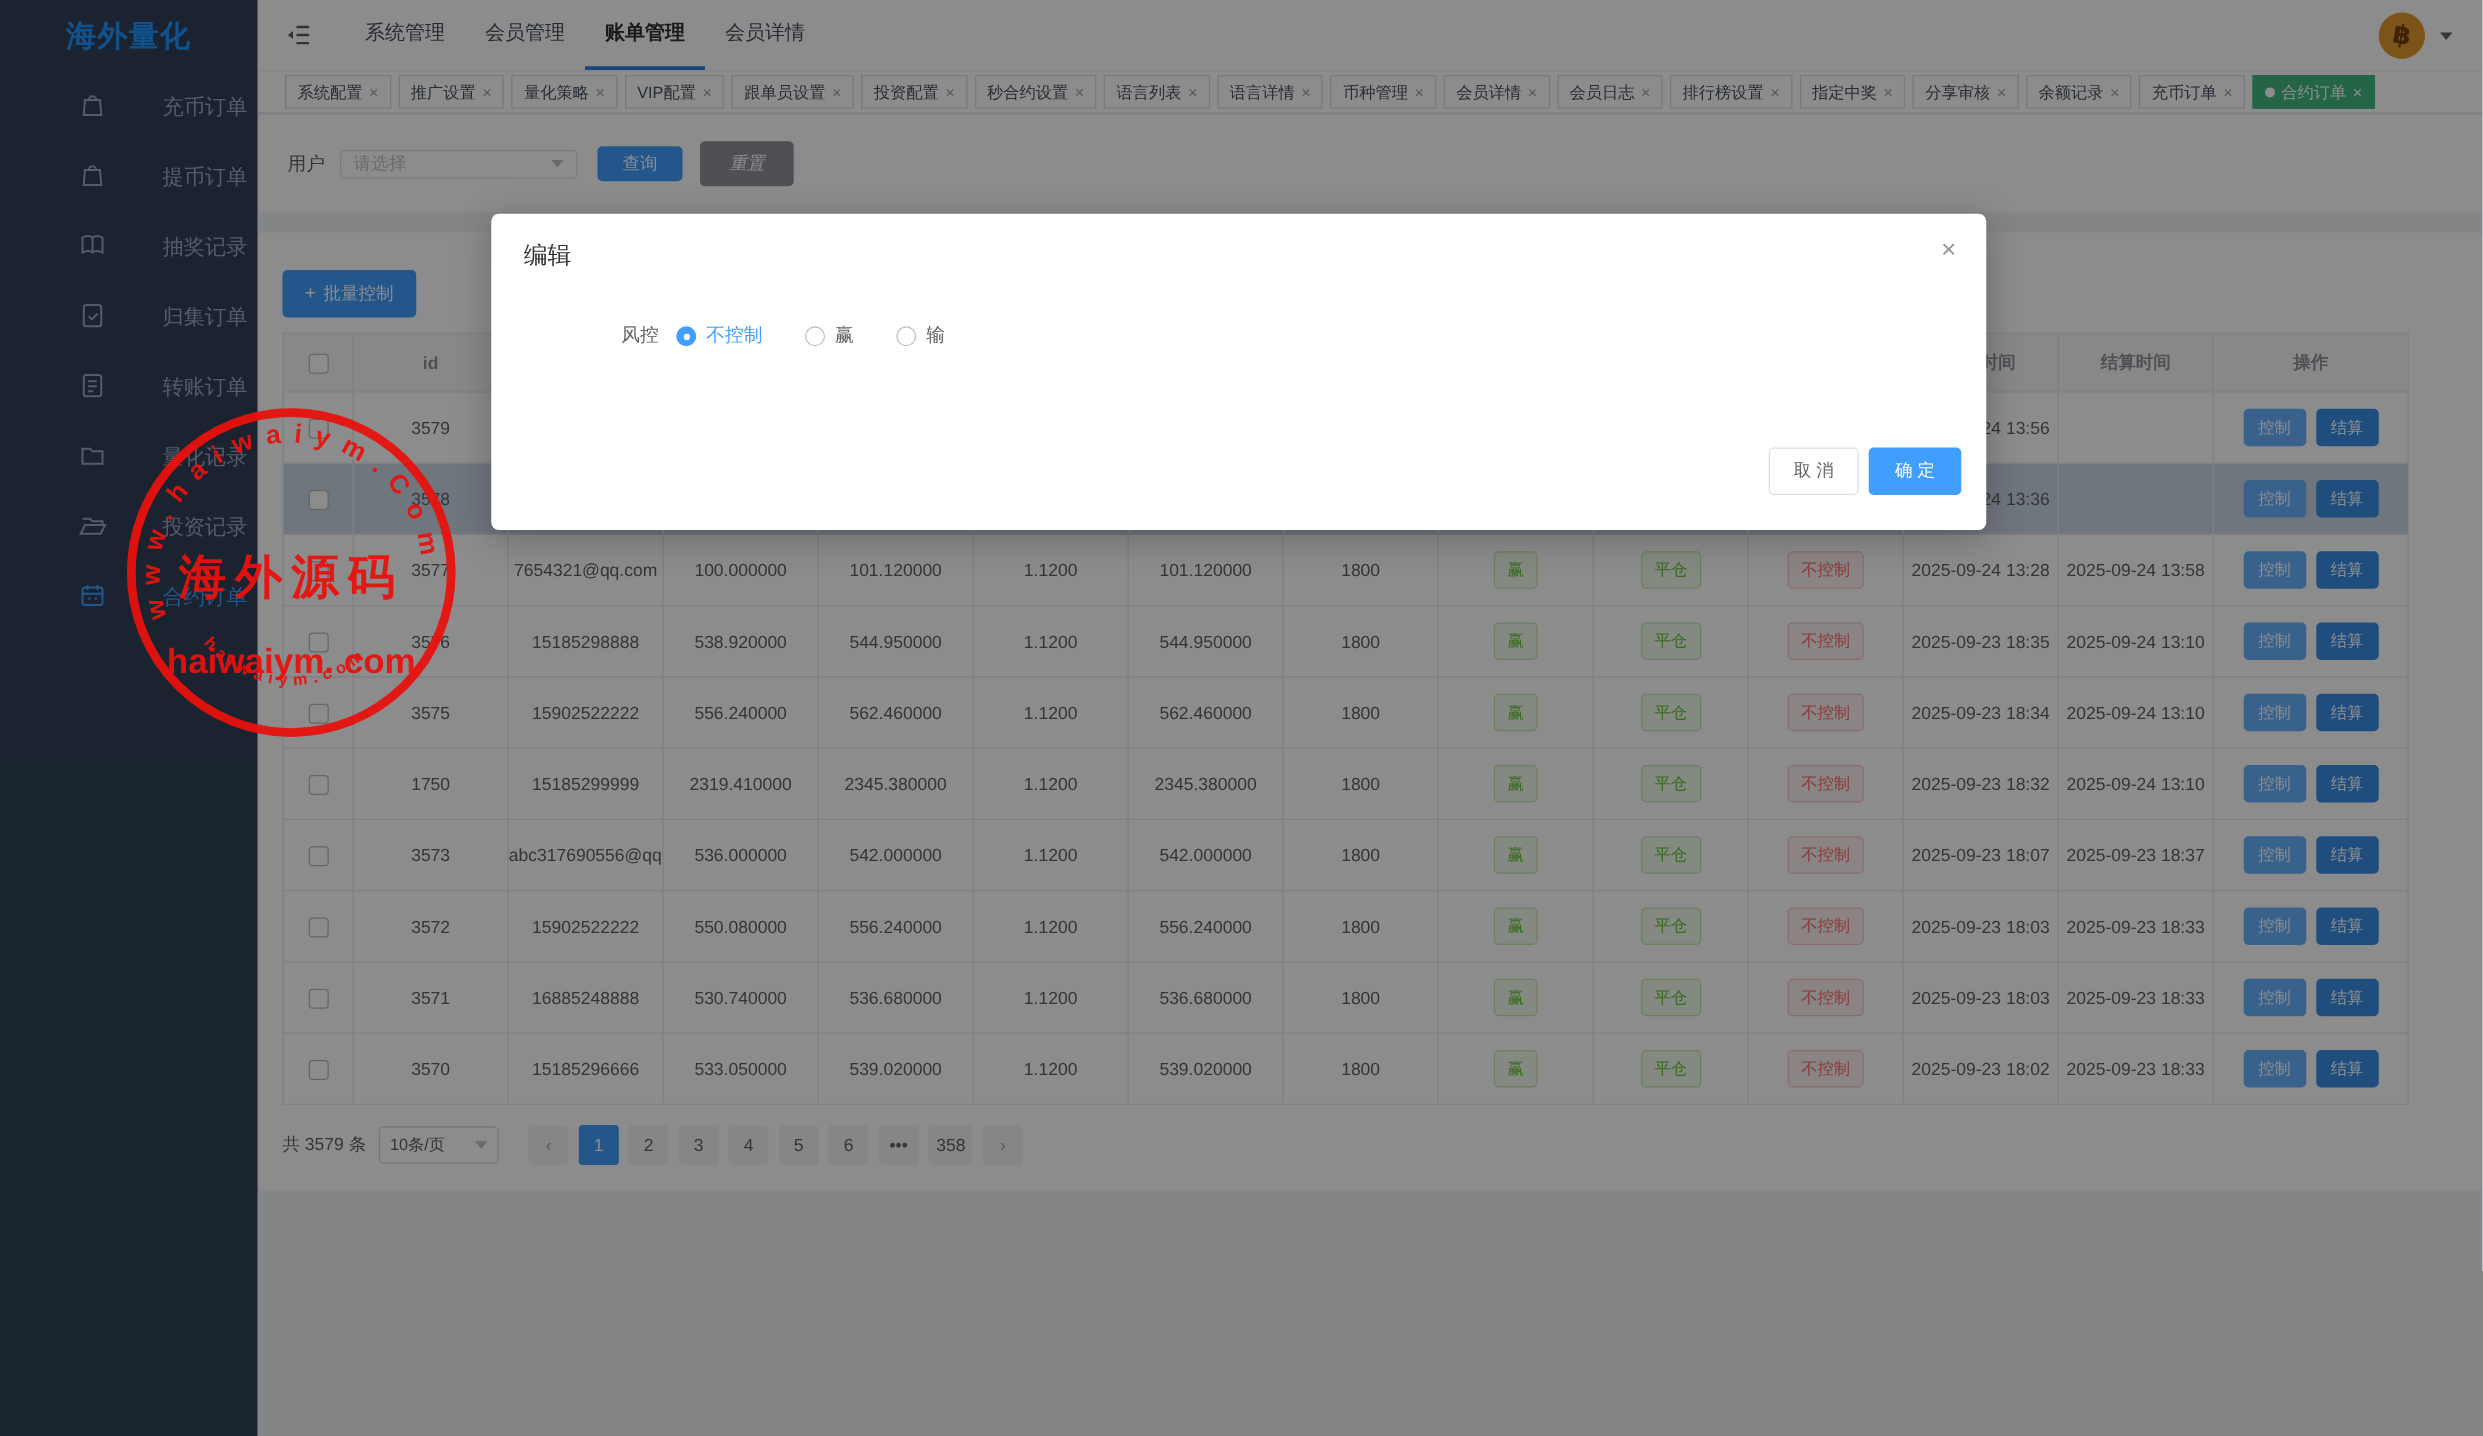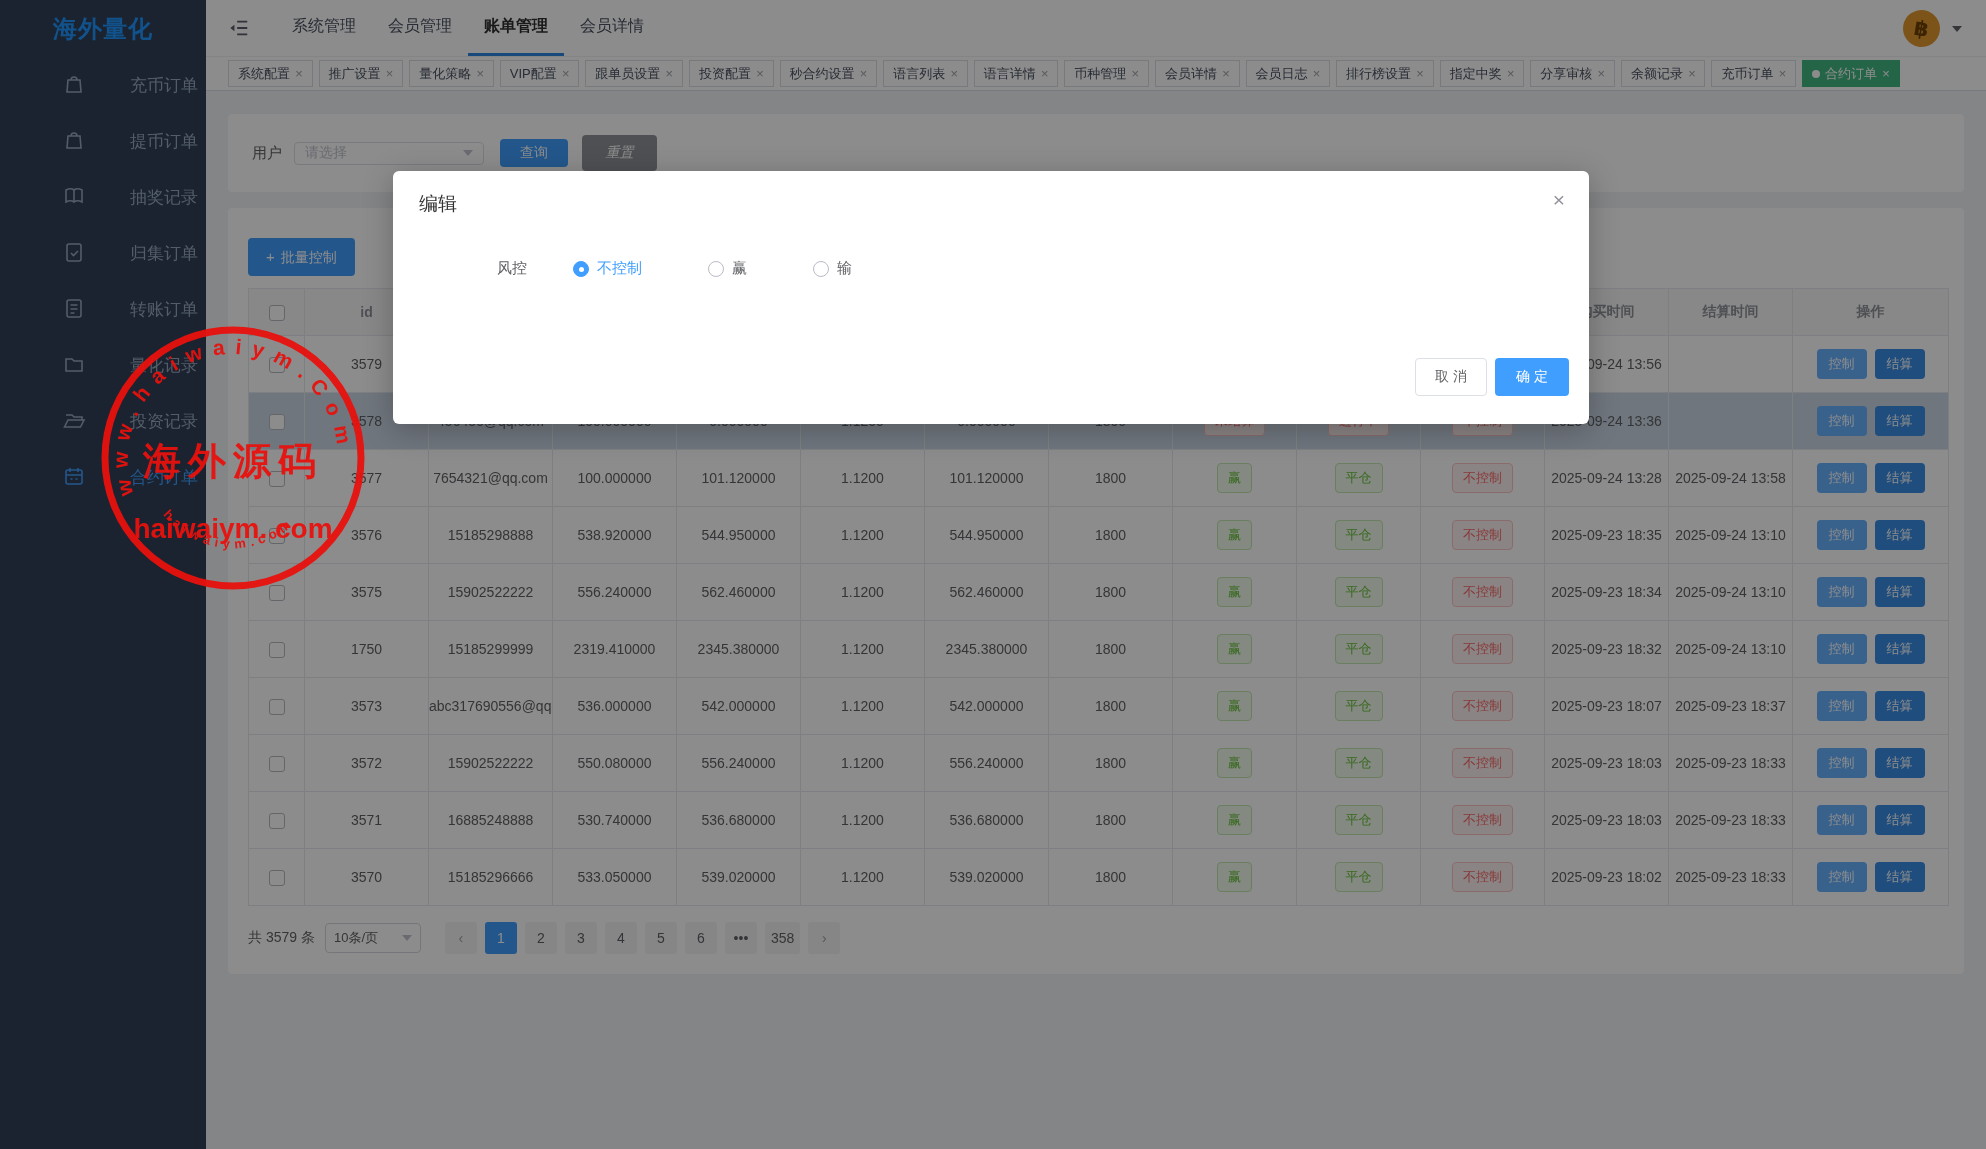--- a/index.html
+++ b/index.html
@@ -38,21 +38,21 @@
             align-items:center; gap:6px; padding:0 0 0 22px; overflow:hidden; }
   .tag { display:inline-flex; align-items:center; gap:5px; height:27px; padding:0 9px;
          border:1px solid #d8dce5; background:#fff; color:#495060; font-size:13px; cursor:pointer; white-space:nowrap; }
   .tag .dot { display:none; width:8px; height:8px; border-radius:50%; background:#fff; }
   .tag.active { background:#42b983; border-color:#42b983; color:#fff; }
   .tag.active .dot { display:inline-block; }
   .tag-close { font-size:13px; color:#a0a4ab; cursor:pointer; line-height:1; }
   .tag.active .tag-close { color:#fff; }
 
   
-  .content { position:absolute; left:0; right:0; top:92px; bottom:0; background:#f0f2f5; padding:22px; overflow:hidden; }
+  .content { position:absolute; left:0; right:0; top:92px; bottom:0; background:#f0f2f5; overflow:hidden; }
   .filter-card { background:#fff; border-radius:4px; height:78px; display:flex; align-items:center;
                  padding-left:24px; margin-bottom:16px; }
   .filter-label { font-size:15px; color:#606266; margin-right:12px; }
   .select { width:190px; height:23px; border:1px solid #dcdfe6; border-radius:4px; background:#fff;
             display:flex; align-items:center; justify-content:space-between; padding:0 10px; cursor:pointer; }
   .select .ph { color:#c0c4cc; font-size:14px; }
   .sel-caret { width:0; height:0; border:5px solid transparent; border-top:6px solid #c0c4cc; margin-top:5px; }
   .btn { border:none; border-radius:4px; font-size:14px; cursor:pointer; color:#fff; }
   .btn-search { width:68px; height:28px; background:#409eff; margin-left:16px; }
   .btn-reset  { width:75px; height:36px; background:#909399; margin-left:14px;font-style:italic; }
@@ -86,21 +86,21 @@
   .page-btn.active { background:#409eff; color:#fff; }
   .page-btn.nav { color:#9aa0aa; }
 
   
   .overlay { position:absolute; inset:0; background:rgba(0,0,0,0.45); z-index:10; }
   .stamp { position:absolute; left:97px; top:322px; z-index:15; opacity:0.95; }
   .modal { position:absolute; left:393px; top:171px; width:1196px; height:253px; background:#fff;
            border-radius:6px; z-index:20; box-shadow:0 6px 30px rgba(0,0,0,0.25); }
   .modal-title { position:absolute; left:26px; top:20px; font-size:19px; color:#303133; }
   .modal-close { position:absolute; right:24px; top:18px; font-size:21px; color:#909399; cursor:pointer; line-height:1; }
-  .modal-body { position:absolute; left:104px; top:88px; display:flex; align-items:center;gap:32px; }
+  .modal-body { position:absolute; left:104px; top:88px; display:flex; align-items:center; }
   .field-label { font-size:15px; color:#606266; margin-right:14px; }
   .radio { display:flex; align-items:center; gap:8px; margin-right:34px; cursor:pointer; }
   .radio .circle { width:16px; height:16px; border-radius:50%; border:1px solid #b9bdc6; background:#fff; position:relative; }
   .radio.checked .circle { background:#409eff; border-color:#409eff; }
   .radio.checked .circle::after { content:""; position:absolute; left:5px; top:5px; width:5px; height:5px;
                                   border-radius:50%; background:#fff; }
   .radio .r-lbl { font-size:15px; color:#606266; }
   .radio.checked .r-lbl { color:#409eff; }
   .modal-footer { position:absolute; right:20px; bottom:28px; display:flex; gap:8px; }
   .btn-cancel { width:72px; height:38px; background:#fff; border:1px solid #dcdfe6; border-radius:4px;

